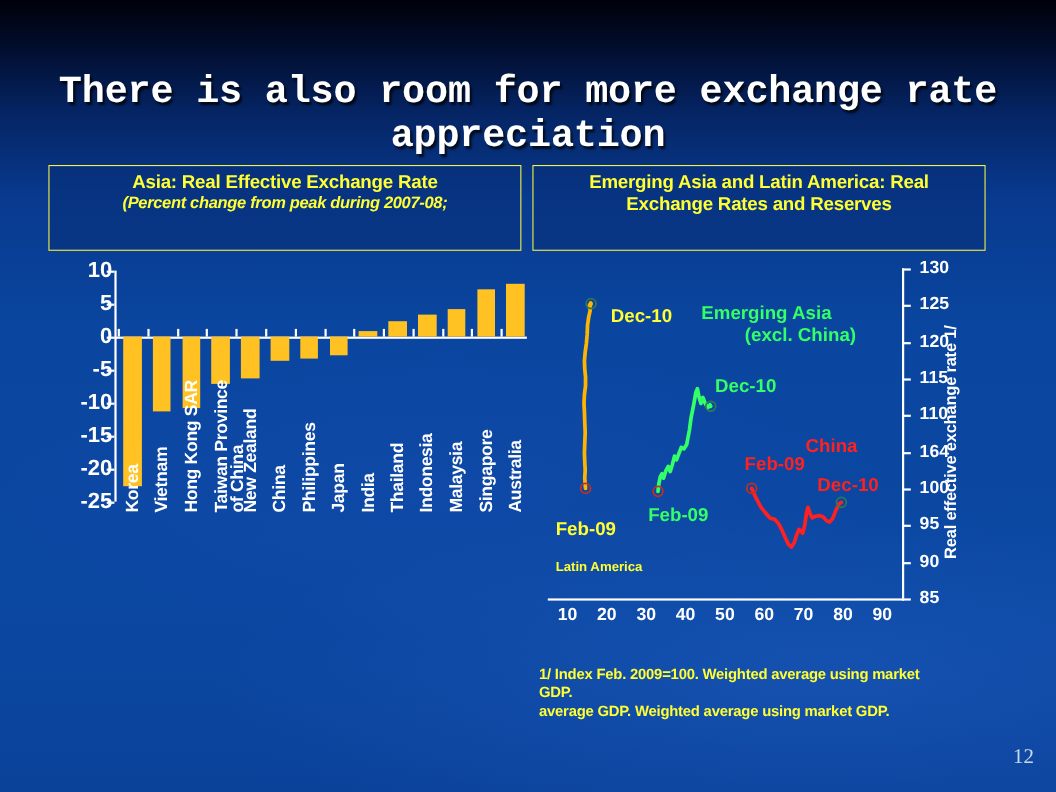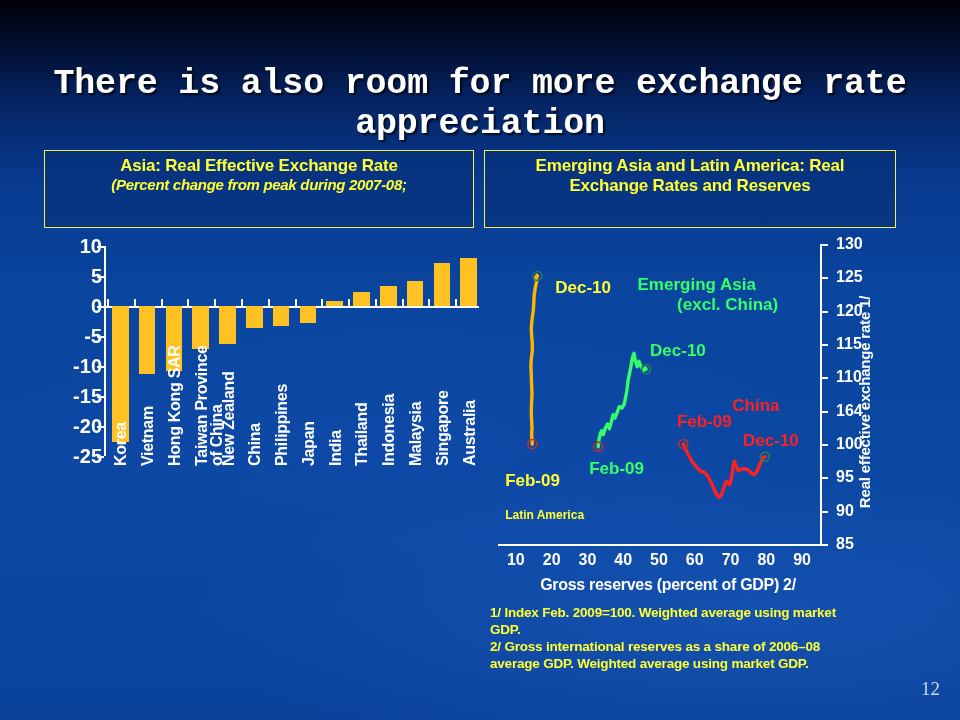--- a/index.html
+++ b/index.html
@@ -239,26 +239,24 @@
           <div class="anno" style="color: rgb(255, 255, 51); font-size: 17px; left: 7.15556px; top: 228.167px;">Feb-09</div>
           <div class="anno" style="color: rgb(255, 255, 51); font-size: 12px; left: 7.15556px; top: 263px;">Latin America</div>
           <div class="anno" style="color: rgb(51, 255, 102); font-size: 17px; left: 139.533px; top: 31.5px;">Emerging Asia</div>
           <div class="anno" style="color: rgb(51, 255, 102); font-size: 17px; left: 143.111px; top: 51.5px; margin-left: 36px;">(excl. China)</div>
           <div class="anno" style="color: rgb(51, 255, 102); font-size: 17px; left: 152.056px; top: 98.1667px;">Dec-10</div>
           <div class="anno" style="color: rgb(51, 255, 102); font-size: 17px; left: 91.2333px; top: 216.167px;">Feb-09</div>
           <div class="anno" style="color: rgb(255, 32, 32); font-size: 17px; left: 234.344px; top: 152.833px;">China</div>
           <div class="anno" style="color: rgb(255, 32, 32); font-size: 17px; left: 178.889px; top: 168.833px;">Feb-09</div>
           <div class="anno" style="color: rgb(255, 32, 32); font-size: 17px; left: 245.078px; top: 187.5px;">Dec-10</div>
         </div>
-      <div id="xaxis-title">Gross reserves (percent of GDP) 2/</div>
       <div id="yaxis-title">Real effective exchange rate 1/</div>
     </div>
   </div>
 
   <div id="footnotes">
     <div>1/ Index Feb. 2009=100. Weighted average using market</div>
     <div>GDP.</div>
-    <div>2/ Gross international reserves as a share of 2006–08</div>
     <div>average GDP. Weighted average using market GDP.</div>
   </div>
 
   <div id="pagenum">12</div>
 </div>
 
 </body></html>

